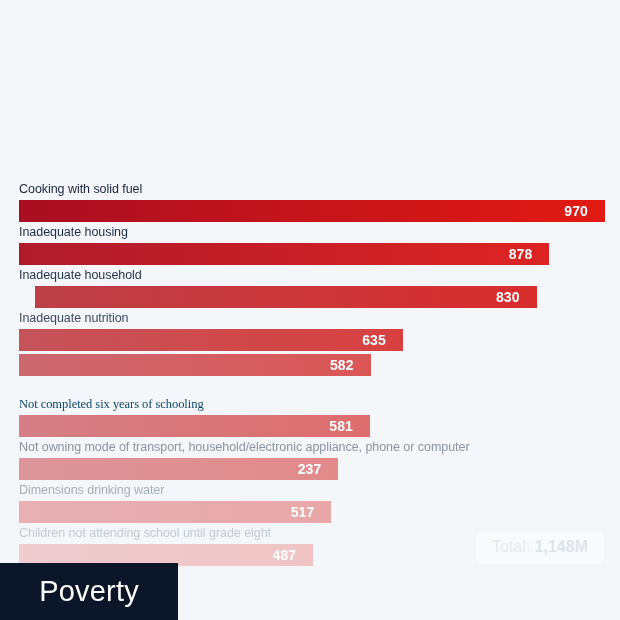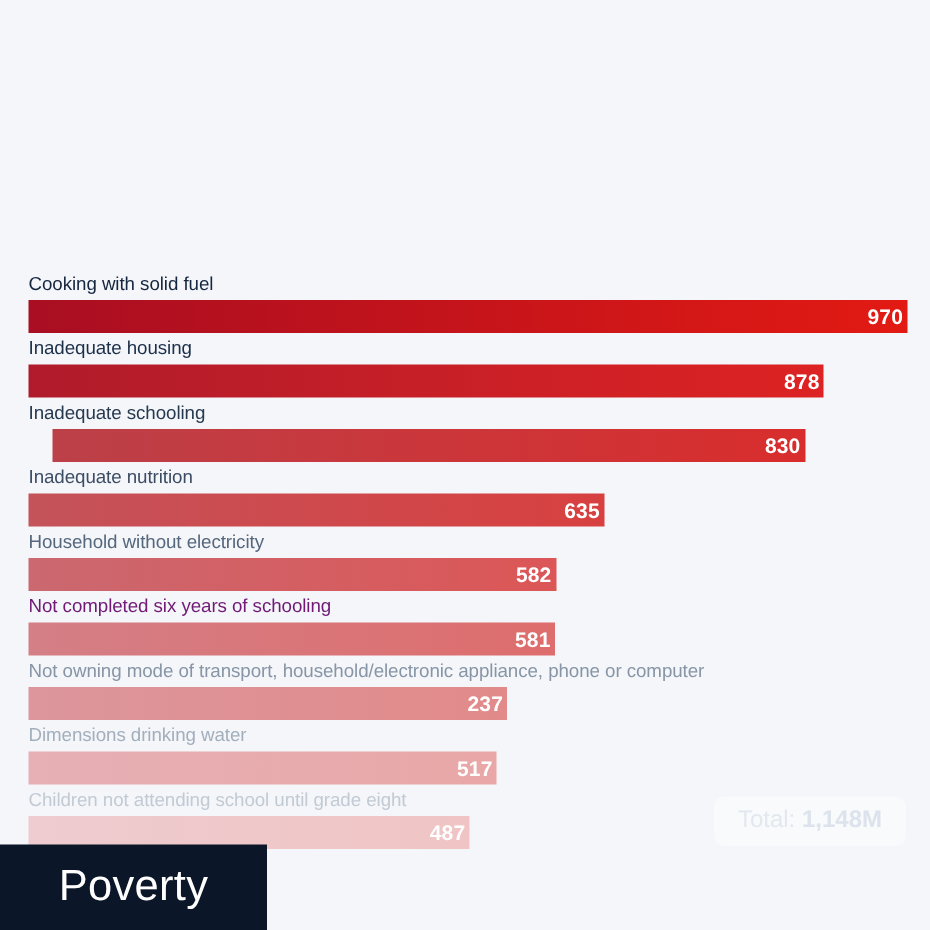--- a/index.html
+++ b/index.html
@@ -82,21 +82,21 @@
     height: 22px;
     width: 100%;
   }
   .bar-fill {
     position: relative;
     height: 22px;
     display: flex;
     align-items: center;
     justify-content: flex-end;
     box-sizing: border-box;
-    padding-right: 3px;
+    padding-right: 17px;
     text-align: center;
   }
   .bar-value {
     font-size: 14px;
     font-weight: bold;
     color: #ffffff;
     letter-spacing: 0.1px;
   }
 
   
@@ -149,45 +149,44 @@
       </div>
       <div class="bar-row">
         <div class="bar-label" style="color: rgb(28, 47, 73);">Inadequate housing</div>
         <div class="bar-track">
           <div class="bar-fill" style="width: 90.5%; background: linear-gradient(to right, rgb(176, 27, 43) 0%, rgb(221, 35, 35) 100%);">
             <span class="bar-value">878</span>
           </div>
         </div>
       </div>
       <div class="bar-row">
-        <div class="bar-label" style="color: rgb(39, 57, 79);">Inadequate schooling</div>
+        <div class="bar-label" style="color: rgb(39, 57, 79);">Inadequate household</div>
         <div class="bar-track">
           <div class="bar-fill" style="width: 85.6%; background: linear-gradient(to right, rgb(188, 64, 72) 0%, rgb(217, 45, 45) 100%); margin-left: 16px;">
             <span class="bar-value">830</span>
           </div>
         </div>
       </div>
       <div class="bar-row">
         <div class="bar-label" style="color: rgb(60, 77, 99);">Inadequate nutrition</div>
         <div class="bar-track">
           <div class="bar-fill" style="width: 65.5%; background: linear-gradient(to right, rgb(196, 83, 90) 0%, rgb(216, 64, 64) 100%);">
             <span class="bar-value">635</span>
           </div>
         </div>
       </div>
       <div class="bar-row">
-        <div class="bar-label" style="color: rgb(85, 103, 125);">Household without electricity</div>
         <div class="bar-track">
           <div class="bar-fill" style="width: 60%; background: linear-gradient(to right, rgb(203, 104, 112) 0%, rgb(220, 86, 86) 100%);">
             <span class="bar-value">582</span>
           </div>
         </div>
       </div>
       <div class="bar-row">
-        <div class="bar-label" style="color: #701a75;">Not completed six years of schooling</div>
+        <div class="bar-label" style="color: #0c4a6e; font-family: Liberation Serif, serif;">Not completed six years of schooling</div>
         <div class="bar-track">
           <div class="bar-fill" style="width: 59.9%; background: linear-gradient(to right, rgb(212, 127, 134) 0%, rgb(222, 109, 109) 100%);">
             <span class="bar-value">581</span>
           </div>
         </div>
       </div>
       <div class="bar-row">
         <div class="bar-label" style="color: rgb(135, 149, 166);">Not owning mode of transport, household/electronic appliance, phone or computer</div>
         <div class="bar-track">
           <div class="bar-fill" style="width: 54.5%; background: linear-gradient(to right, rgb(220, 150, 156) 0%, rgb(226, 138, 138) 100%);">

